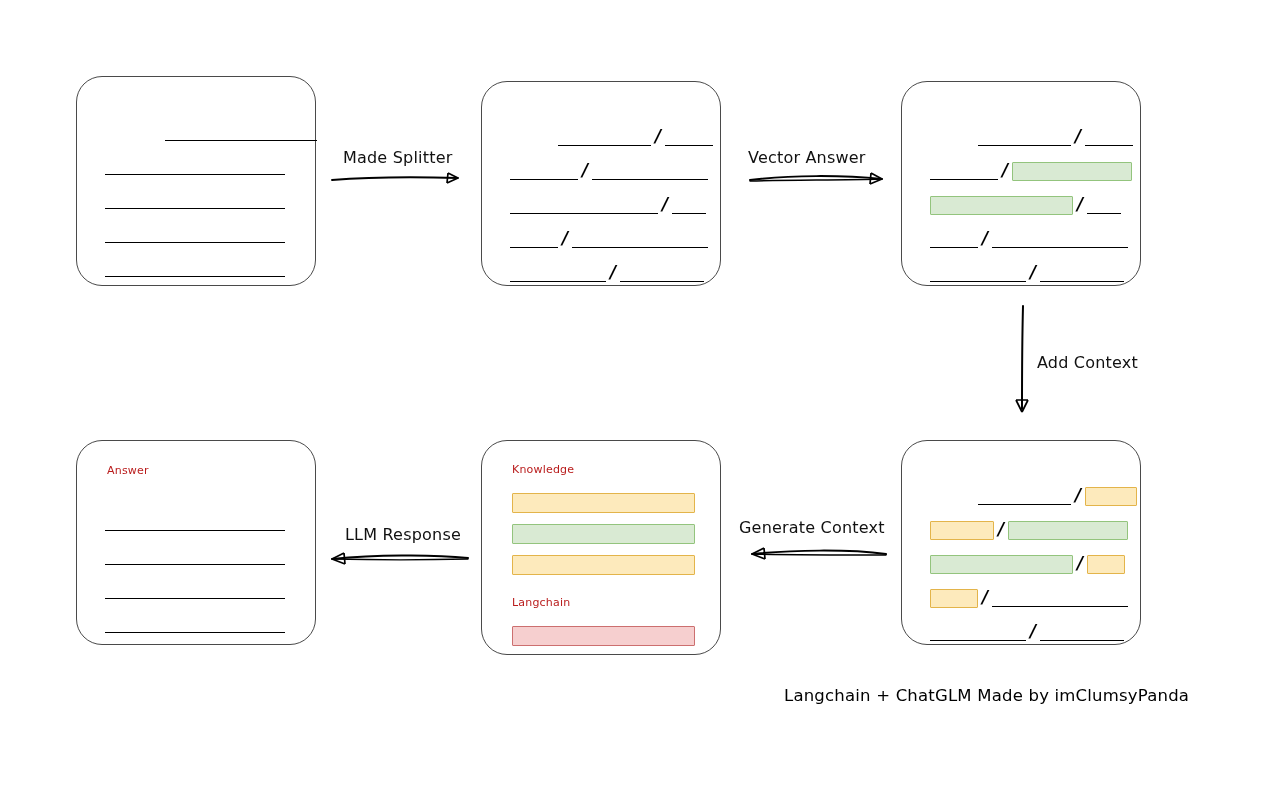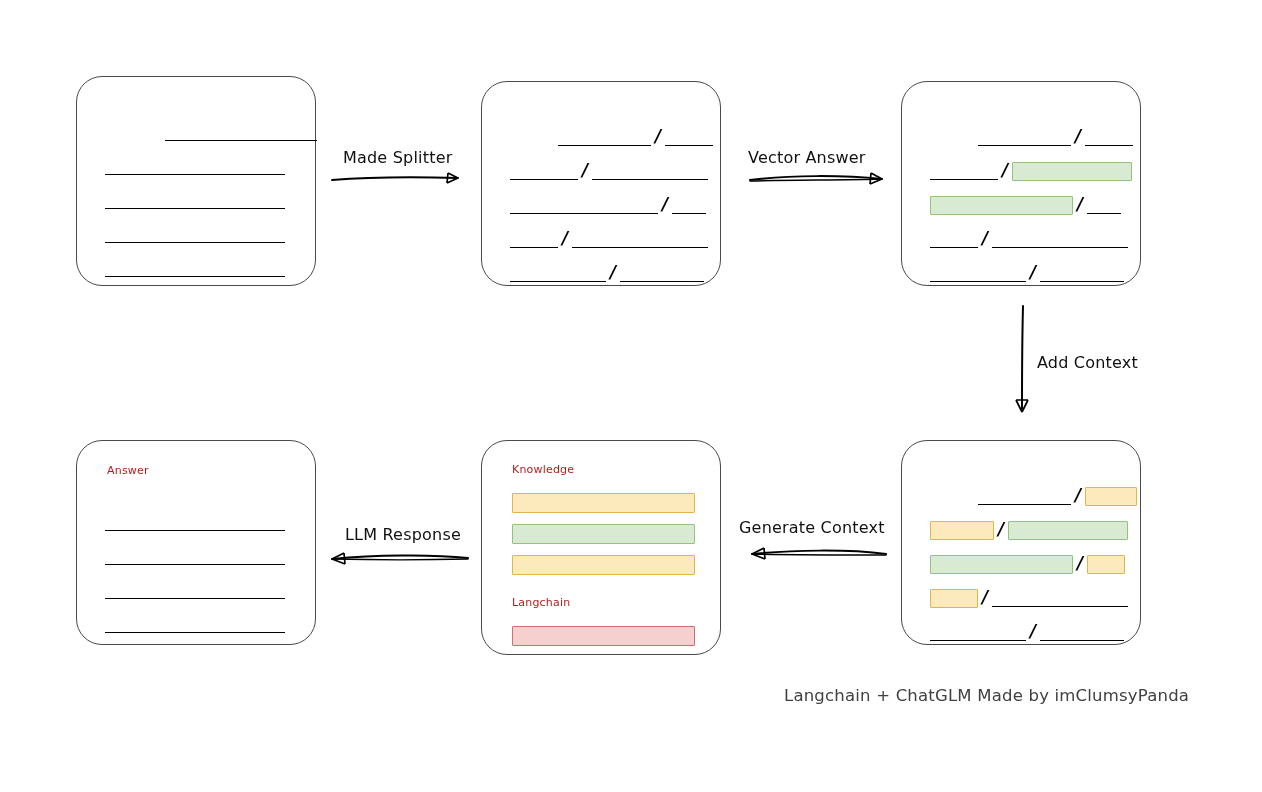--- a/index.html
+++ b/index.html
@@ -77,21 +77,21 @@
     font-family: "DejaVu Sans", sans-serif;
     font-size: 16px;
     color: #111;
     white-space: nowrap;
     letter-spacing: .2px;
   }
   .caption {
     position: absolute;
     font-family: "DejaVu Sans", sans-serif;
     font-size: 16.5px;
-    color: #404040;
+    color: #000000;
     white-space: nowrap;
     letter-spacing: .2px;
   }
   svg.arrow {
     position: absolute;
     overflow: visible;
   }
 </style>
 </head>
 <body>

